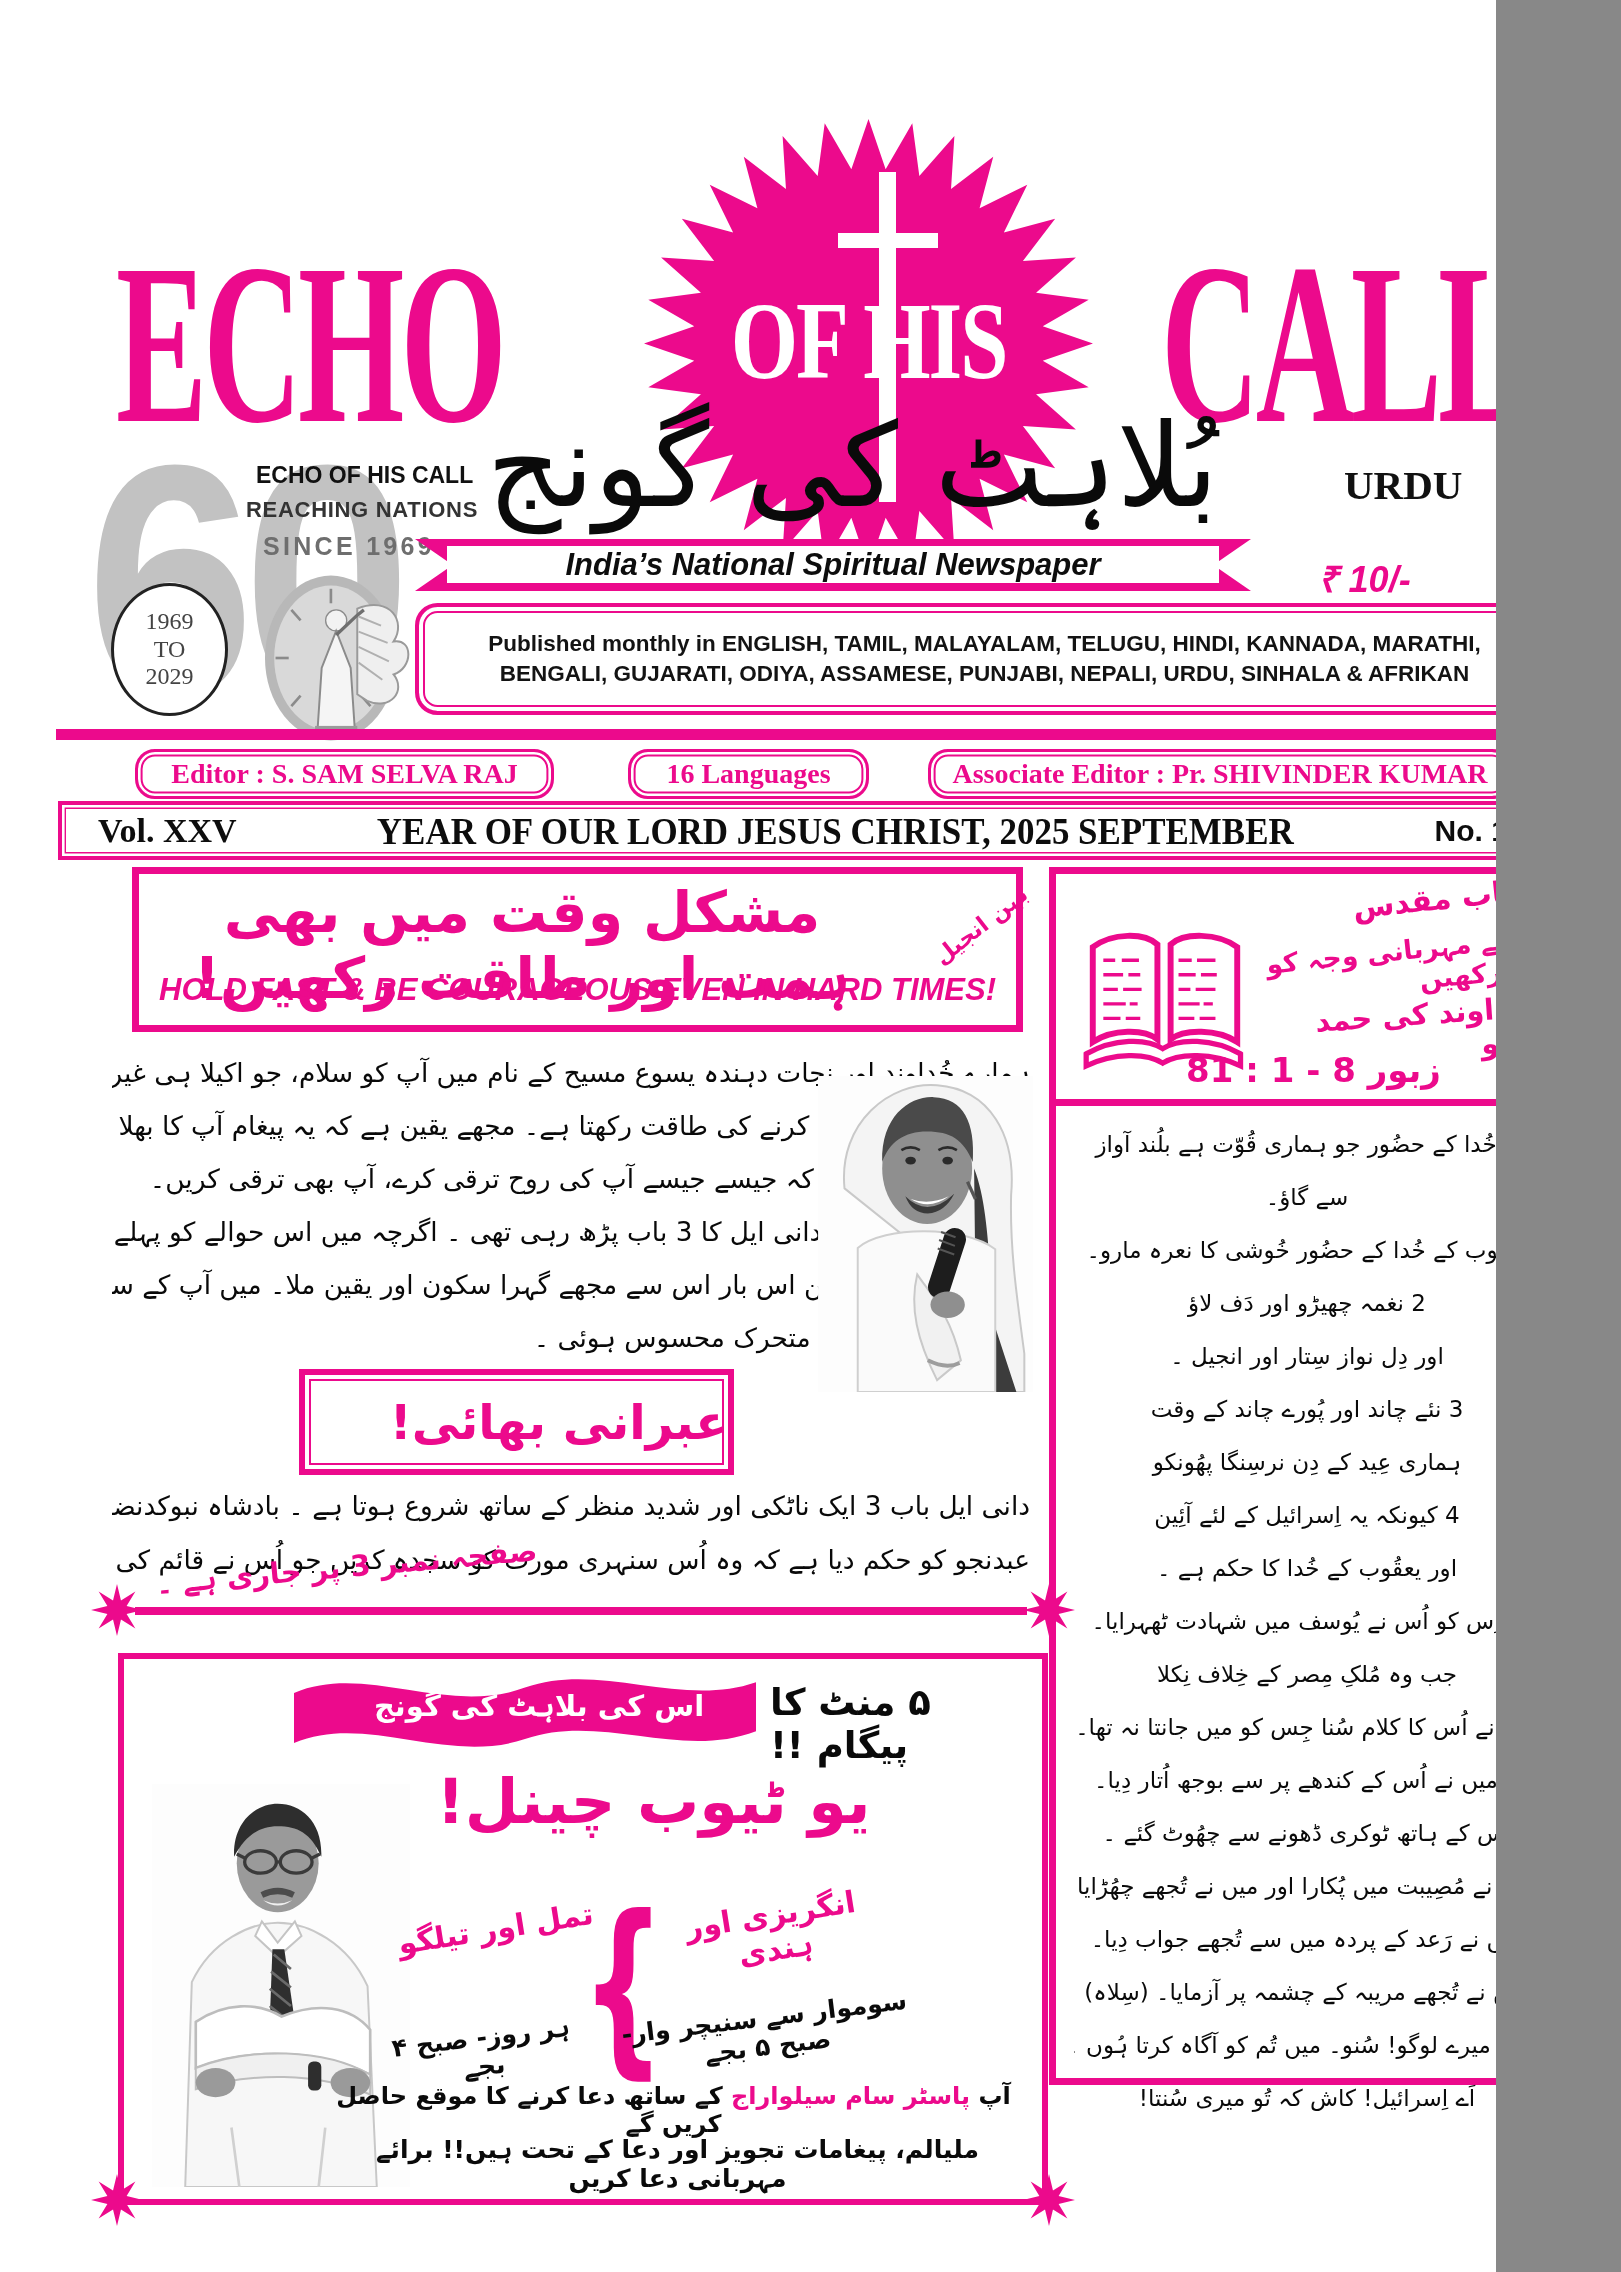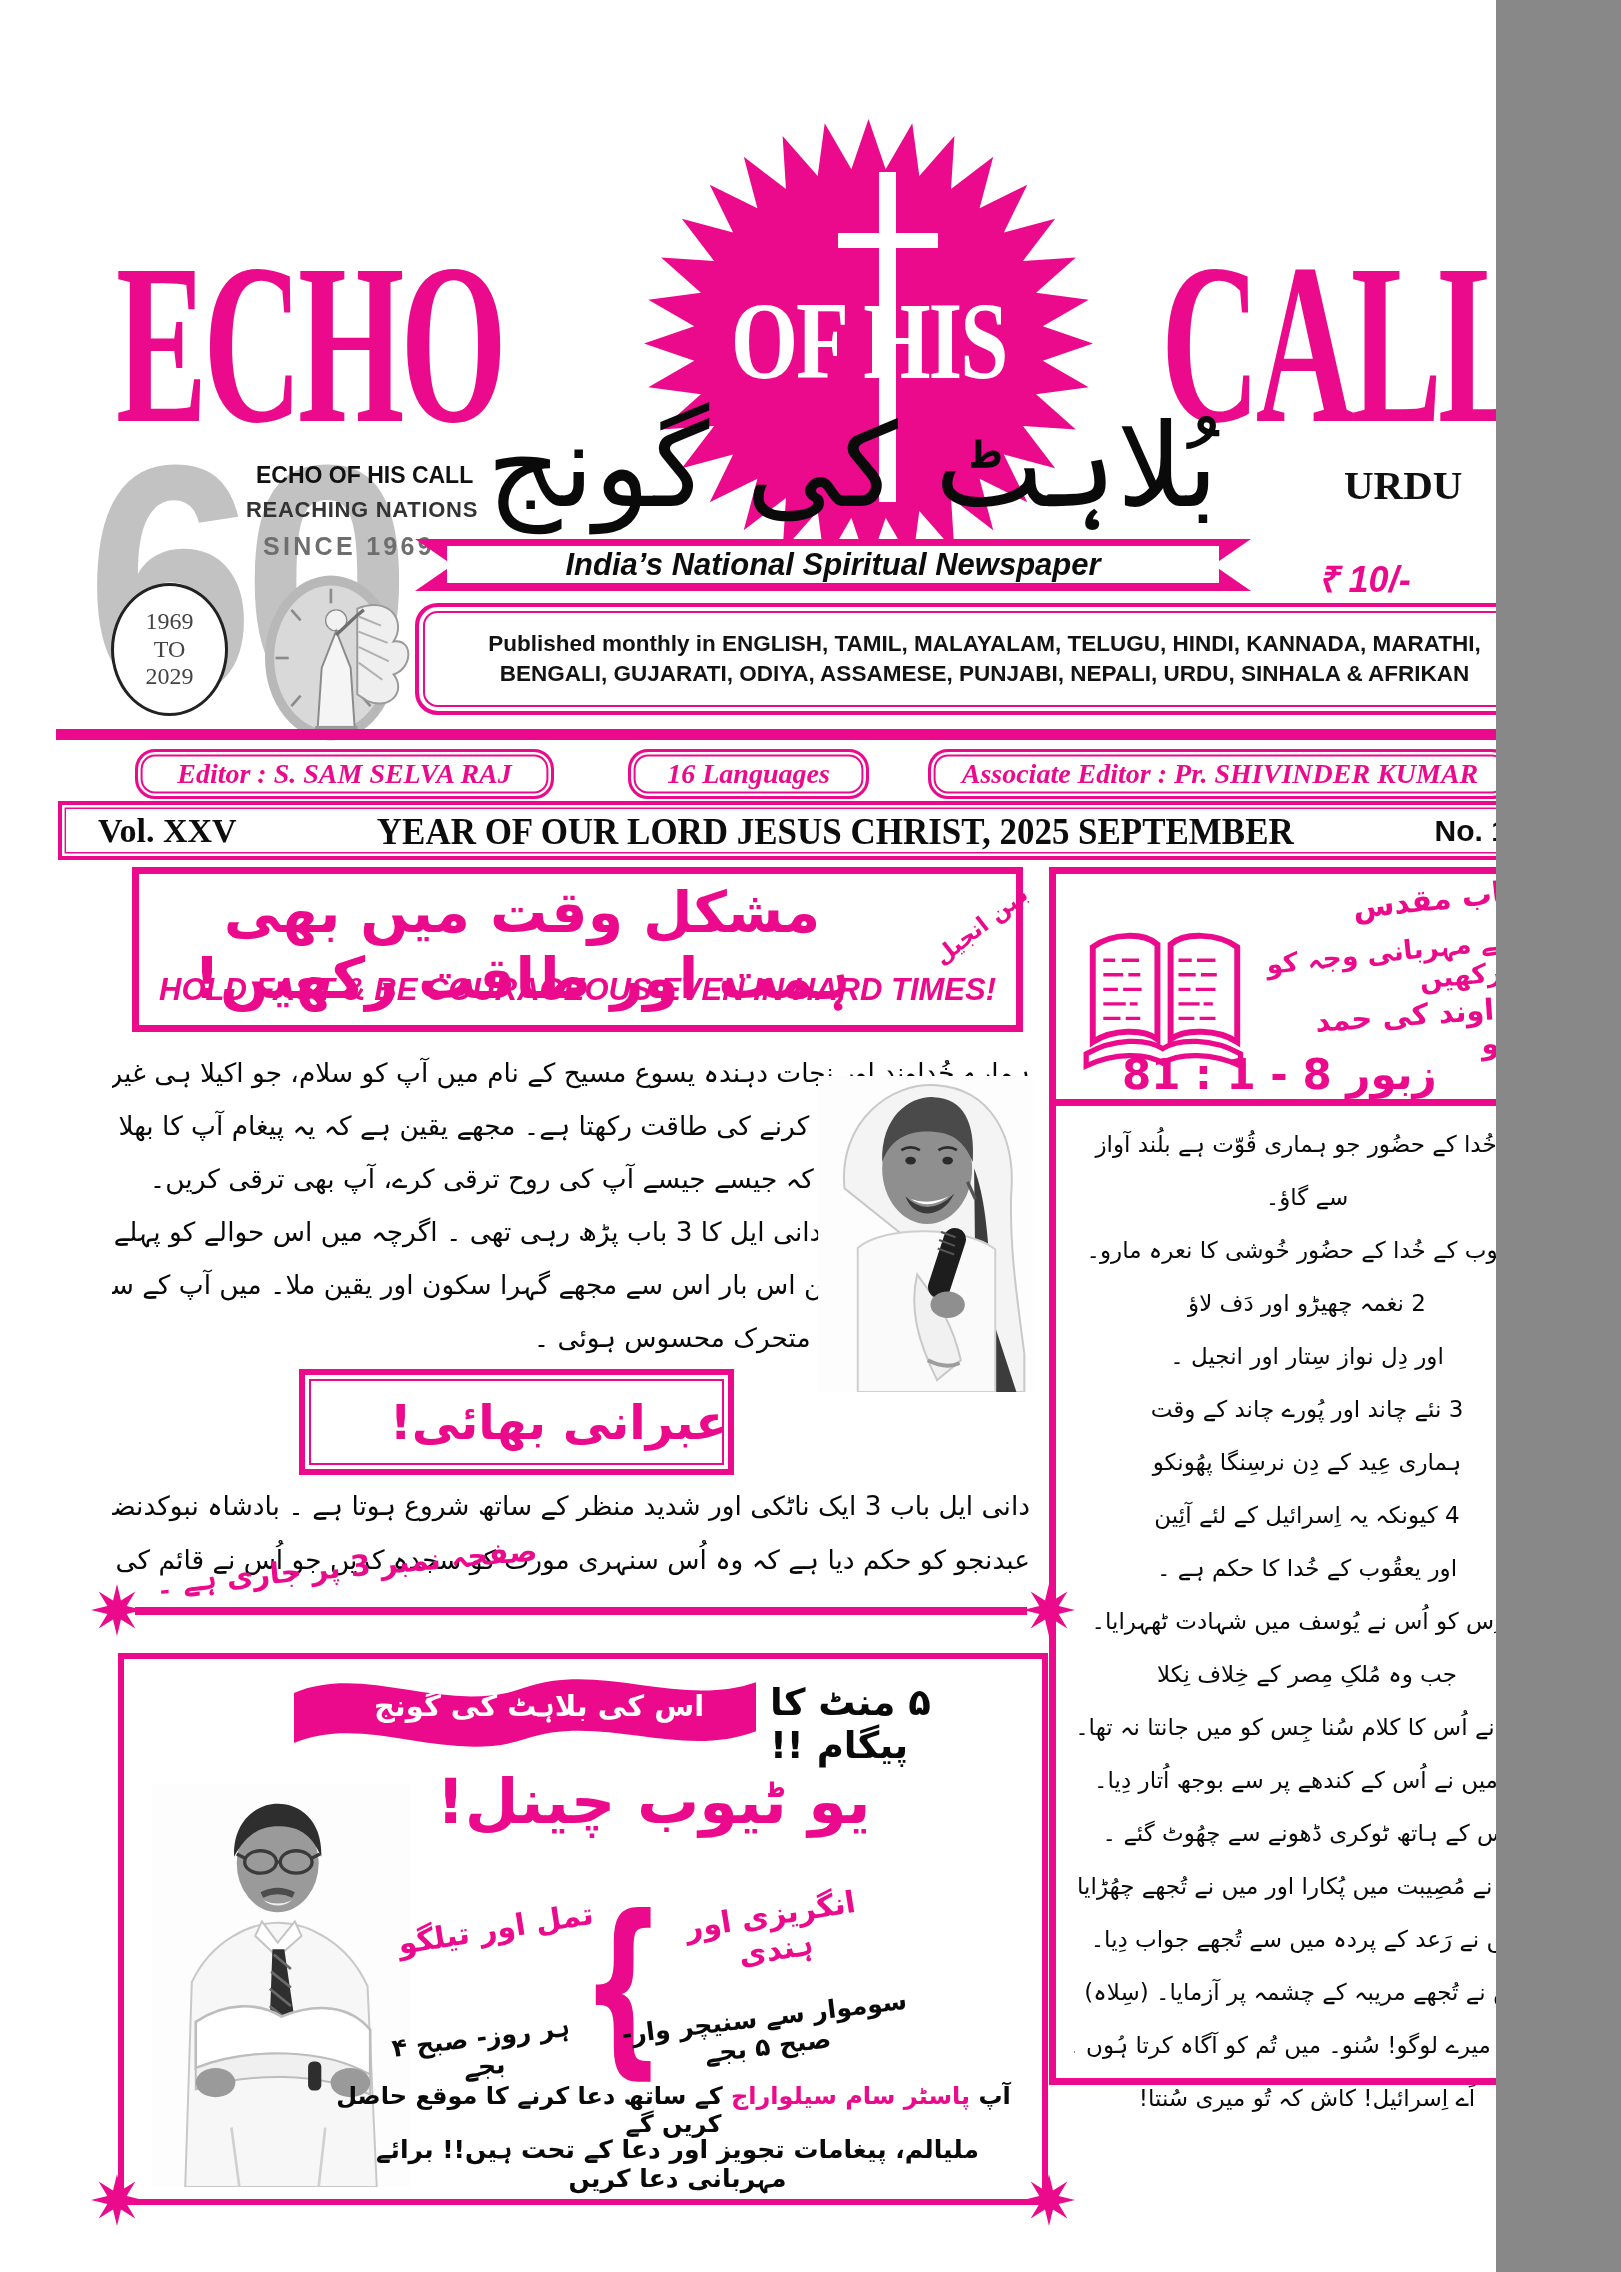--- a/index.html
+++ b/index.html
@@ -45,21 +45,21 @@
 
   #pubbox{left:415px;top:603px;width:1131px;height:104px;border:4px solid #EC0A8C;border-radius:22.5px;
           box-shadow:inset 0 0 0 4px #fff, inset 0 0 0 6px #EC0A8C;
           display:flex;flex-direction:column;justify-content:center;align-items:center;gap:4px;}
   .pub-line{font-weight:bold;font-size:22.5px;color:#131313;white-space:nowrap;}
 
   
   #toprule{left:56px;top:729px;width:1510px;height:10.6px;background:#EC0A8C;}
   .cap-box{border:3.3px solid #EC0A8C;border-radius:20px;
            box-shadow:inset 0 0 0 2.6px #fff, inset 0 0 0 4.6px #EC0A8C;
-           display:flex;align-items:center;justify-content:center;font-style:italic;}
+           display:flex;align-items:center;justify-content:center;}
   .cap-box span{font-family:"Liberation Serif",serif;font-weight:bold;color:#EC0A8C;
                 font-size:28px;white-space:nowrap;}
   #ed1{left:135px;top:749px;width:413px;height:44px;}
   #ed2{left:628px;top:749px;width:235px;height:44px;}
   #ed3{left:928px;top:749px;width:578px;height:44px;}
 
   #datebar{left:58px;top:801px;width:1505px;height:59px;border:4.6px solid #EC0A8C;
            box-shadow:inset 0 0 0 2.6px #fff, inset 0 0 0 4px #EC0A8C;
            display:flex;align-items:center;justify-content:space-between;padding:0 36px;box-sizing:border-box;}
   #datebar .vol{font-family:"Liberation Serif",serif;font-weight:bold;font-size:34px;color:#0d0d0d;}
@@ -114,21 +114,21 @@
   #cta .name{color:#EC0A8C;}
   #promo-foot{left:344px;top:2135px;width:667px;font-size:25px;font-weight:bold;color:#0a0a0a;text-align:center;}
 
   
   #psalmbox{left:1049px;top:867px;width:513px;height:1218px;border:7.3px solid #EC0A8C;box-sizing:border-box;}
   #book-icon{left:1074px;top:922px;width:182px;height:155px;}
   .psalm-h{color:#EC0A8C;font-weight:bold;text-align:right;}
   #ph1{left:1275px;top:885px;width:258px;font-size:30px;transform:rotate(-6deg);}
   #ph2{left:1259px;top:935px;width:284px;font-size:26.4px;transform:rotate(-6deg);}
   #ph3{left:1295px;top:998px;width:238px;font-size:29px;transform:rotate(-4deg);}
-  #pref{left:1122px;top:1050px;width:383px;text-align:left;font-size:42px;font-weight:bold;color:#EC0A8C;}
+  #pref{left:1122px;top:1050px;width:383px;text-align:center;font-size:34px;font-weight:bold;color:#EC0A8C;}
   #psalm-div{left:1049px;top:1099px;width:513px;height:6.6px;background:#EC0A8C;}
   #verses{left:1074px;top:1118px;width:466px;font-size:23px;color:#0a0a0a;}
   #verses .v{line-height:53px;text-align:center;white-space:nowrap;overflow:hidden;}
   #verses .v.c{text-align:center;}
 </style>
 </head>
 <body>
 
 <div id="page">
 

